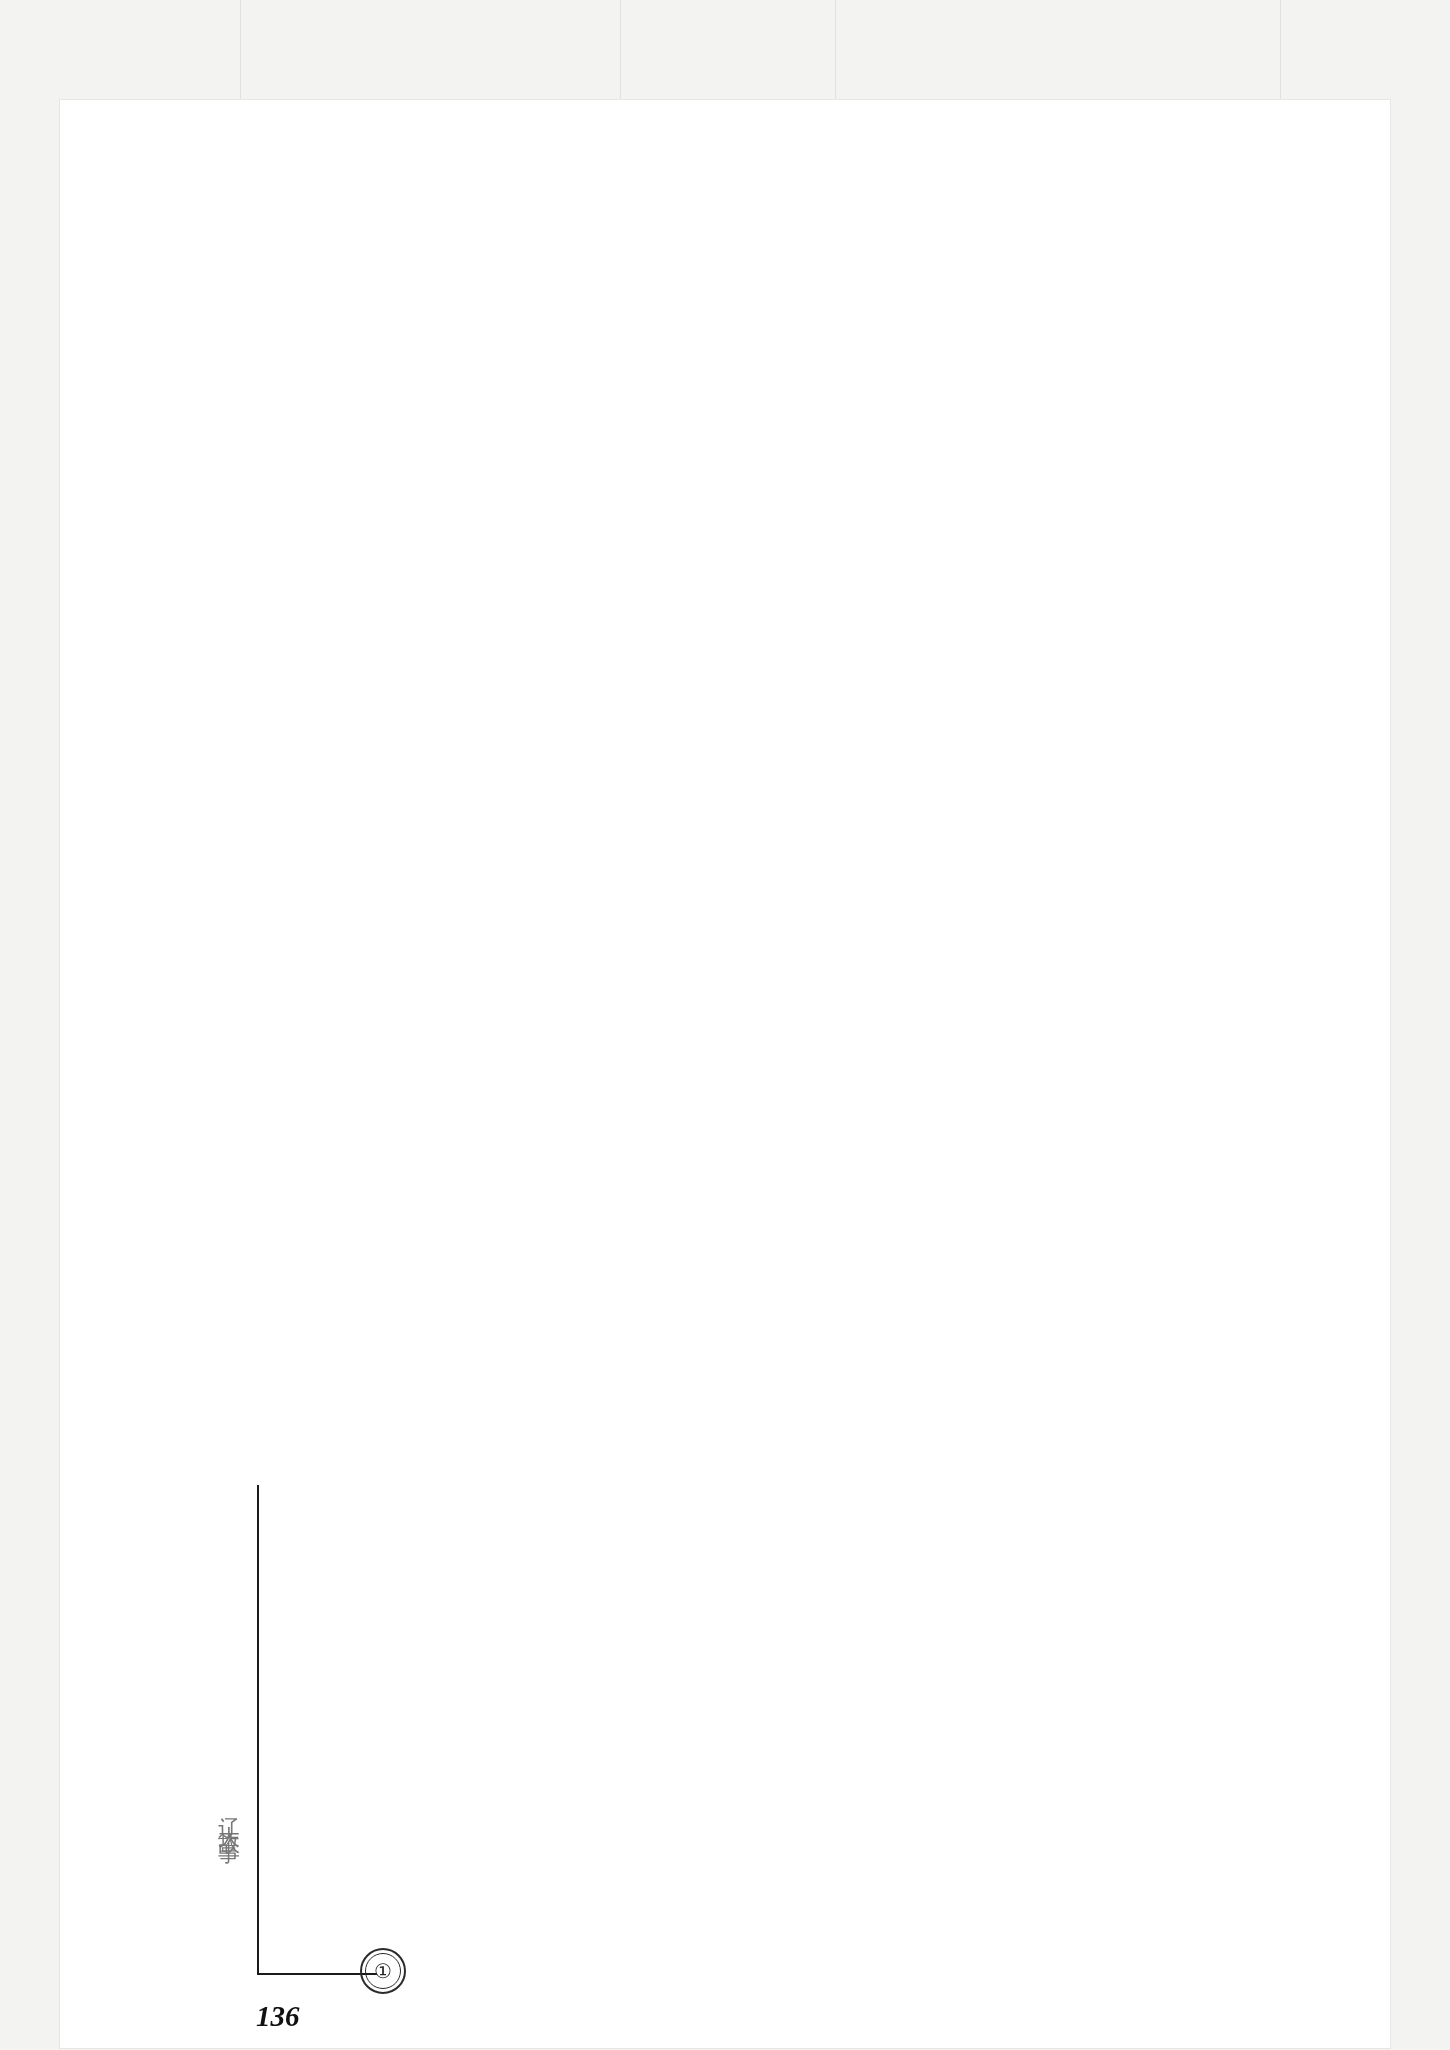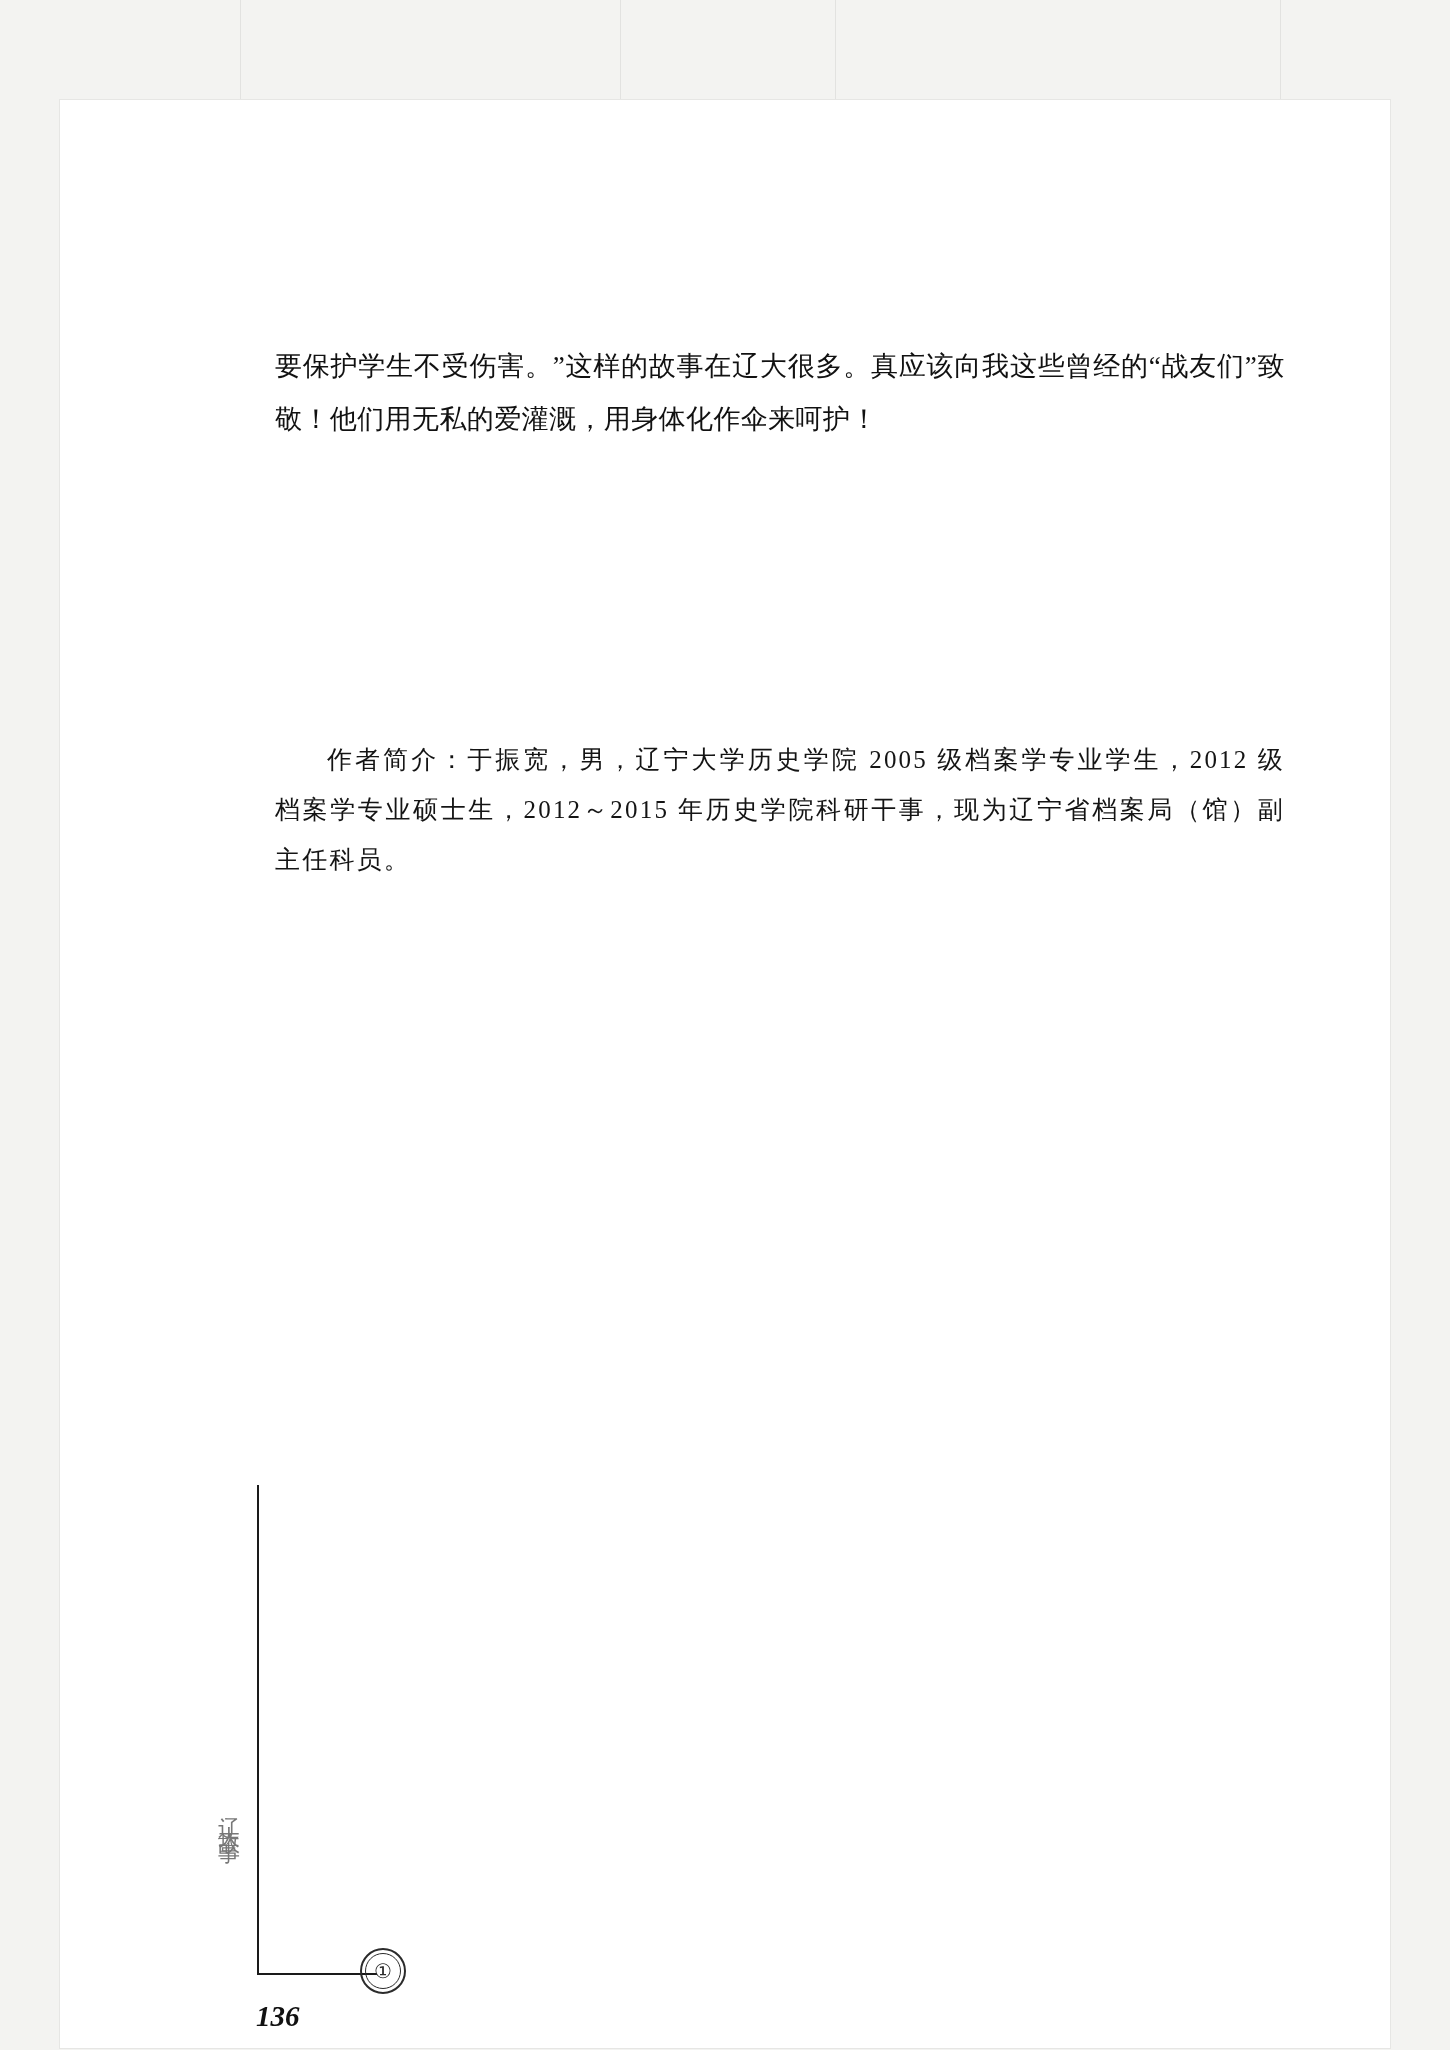--- a/index.html
+++ b/index.html
@@ -161,26 +161,22 @@
 <div class="scan-bg"></div>
 
 <div class="scan-line" style="left:240px"></div>
 <div class="scan-line" style="left:620px"></div>
 <div class="scan-line" style="left:835px"></div>
 <div class="scan-line" style="left:1280px"></div>
 
 <div class="page-sheet">
 
   <div class="text-block" style="top:240px;">
-    <p class="para">要保护学生不受伤害。”这样的故事在辽大很多。真应该向我这些曾经的“战友们”致敬！他们用无私的爱灌溉，用身体化作伞来呵护！</p>
   </div>
 
-  <div class="bio-block">
-    <p class="bio">作者简介：于振宽，男，辽宁大学历史学院 2005 级档案学专业学生，2012 级档案学专业硕士生，2012～2015 年历史学院科研干事，现为辽宁省档案局（馆）副主任科员。</p>
-  </div>
 
   <div class="rule-v"></div>
   <div class="rule-h"></div>
 
   <div class="side-caption">辽大故事</div>
 
   <div class="emblem">
     <div class="ring-outer"></div>
     <div class="ring-inner"></div>
     <div class="glyph">①</div>

